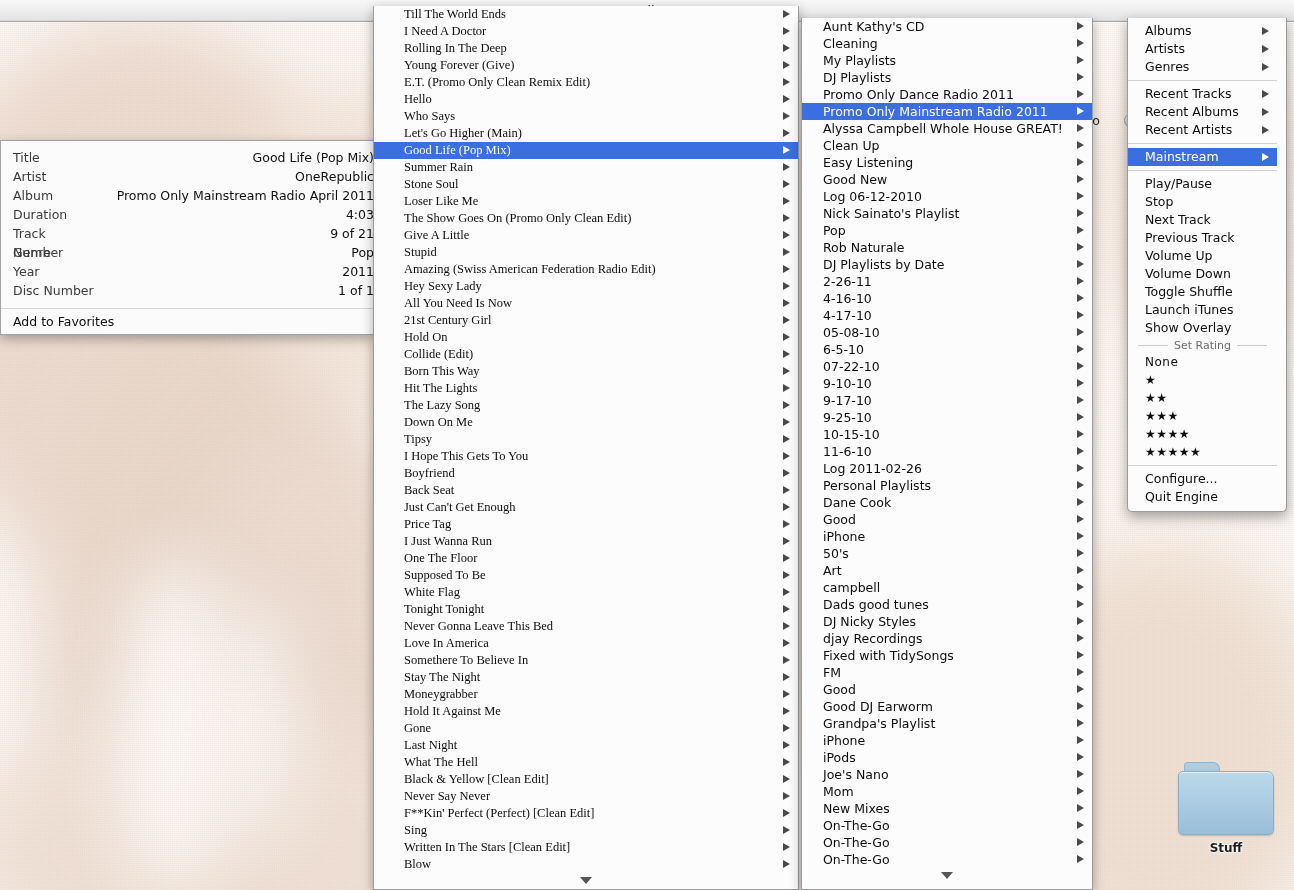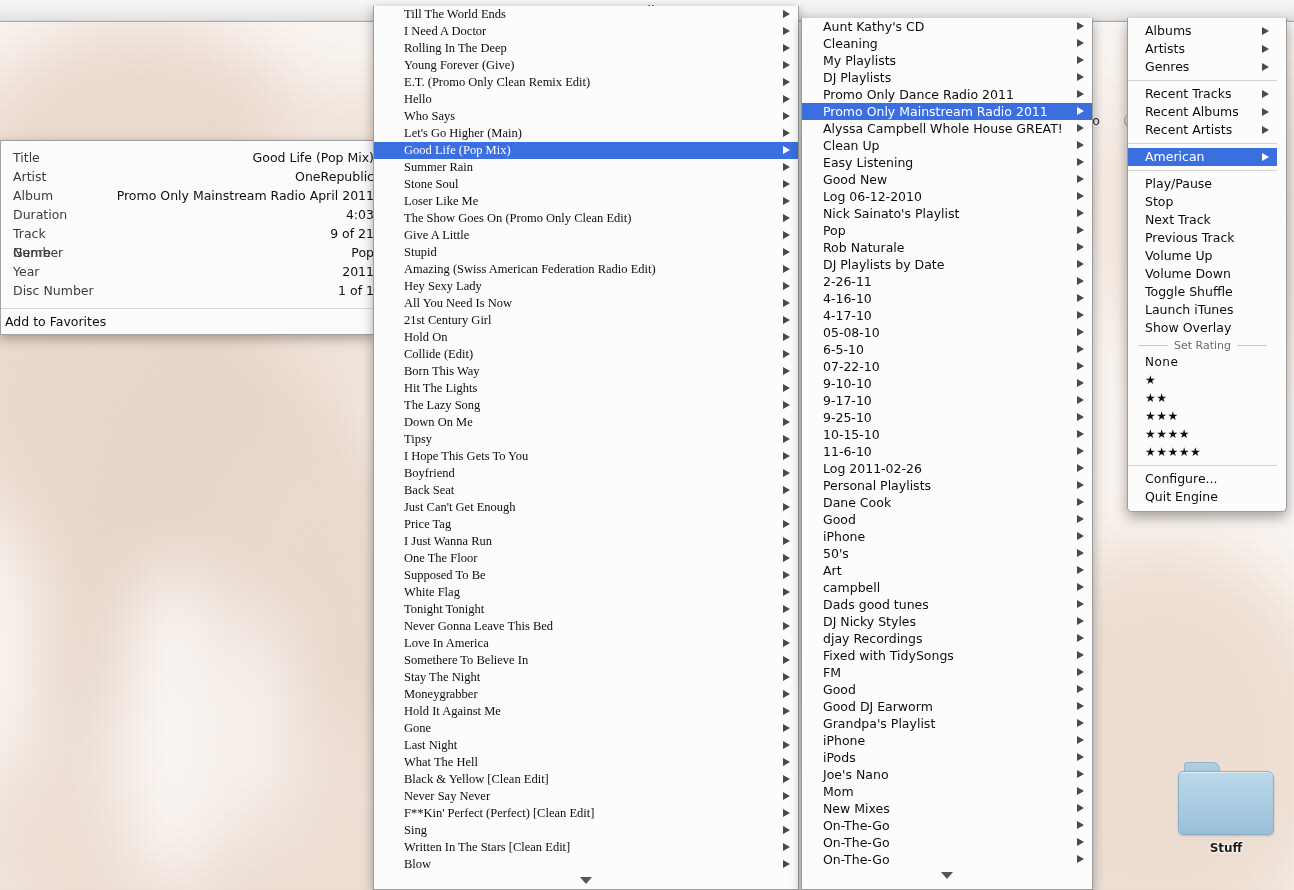--- a/index.html
+++ b/index.html
@@ -130,21 +130,21 @@
     z-index: 45;
     font-family: "DejaVu Sans", sans-serif;
     padding: 7px 0 0 0;
   }
   #info-rows { padding: 0 0 6px 0; }
   .info-row { display: flex; height: 19px; line-height: 19px; font-size: 12.5px; justify-content: space-between; }
   .info-label { width: 94px; padding-left: 12px; color: #3c3c3c; }
   .info-value { color: #101010; }
   #info-div { height: 1px; background: #d6d6d6; margin: 2px 0 0 0; }
   #fav-row {
-    height: 25px; line-height: 25px; padding-left: 4px;
+    height: 25px; line-height: 25px; padding-left: 12px;
     font-size: 12.5px; color: #0d0d0d;
   }
 
   
   #col-tracks { left: 373px; top: 6px; width: 426px; height: 884px; }
   #col-tracks .menu-row { padding-left: 30px; font-family: Liberation Serif, serif; }
 
   
   #col-playlists { left: 801px; top: 18px; width: 292px; height: 872px; }
 
@@ -430,21 +430,21 @@
       <div class="menu-row"><span>Genres</span><span class="arrow"></span></div>
     </div>
   <div class="menu-sep"></div>
   <div id="root-g2">
       <div class="menu-row"><span>Recent Tracks</span><span class="arrow"></span></div>
       <div class="menu-row"><span>Recent Albums</span><span class="arrow"></span></div>
       <div class="menu-row"><span>Recent Artists</span><span class="arrow"></span></div>
     </div>
   <div class="menu-sep"></div>
   <div id="root-g3">
-      <div class="menu-row sel"><span>American</span><span class="arrow"></span></div>
+      <div class="menu-row sel"><span>Mainstream</span><span class="arrow"></span></div>
     </div>
   <div class="menu-sep"></div>
   <div id="root-g4">
       <div class="menu-row plain"><span>Play/Pause</span></div>
       <div class="menu-row plain"><span>Stop</span></div>
       <div class="menu-row plain"><span>Next Track</span></div>
       <div class="menu-row plain"><span>Previous Track</span></div>
       <div class="menu-row plain"><span>Volume Up</span></div>
       <div class="menu-row plain"><span>Volume Down</span></div>
       <div class="menu-row plain"><span>Toggle Shuffle</span></div>

